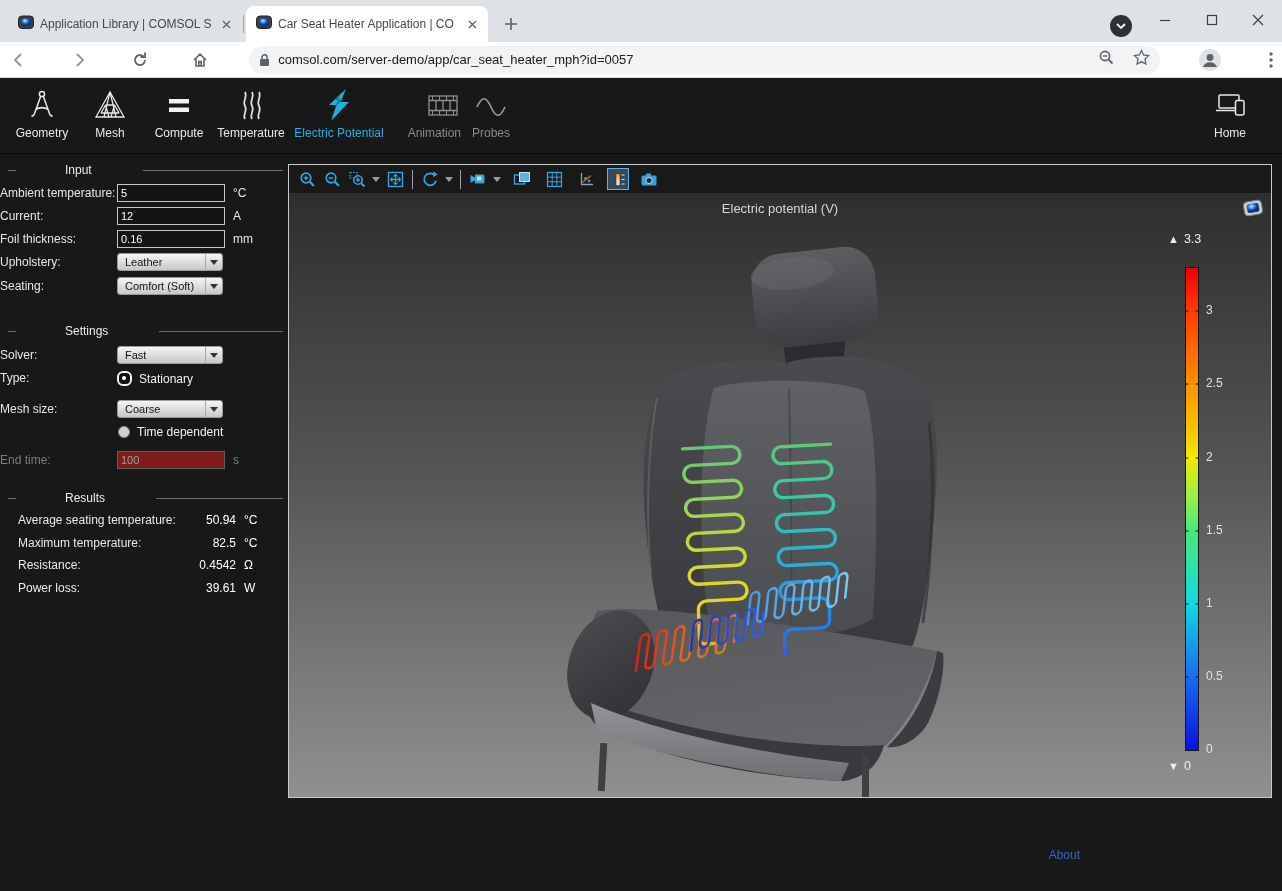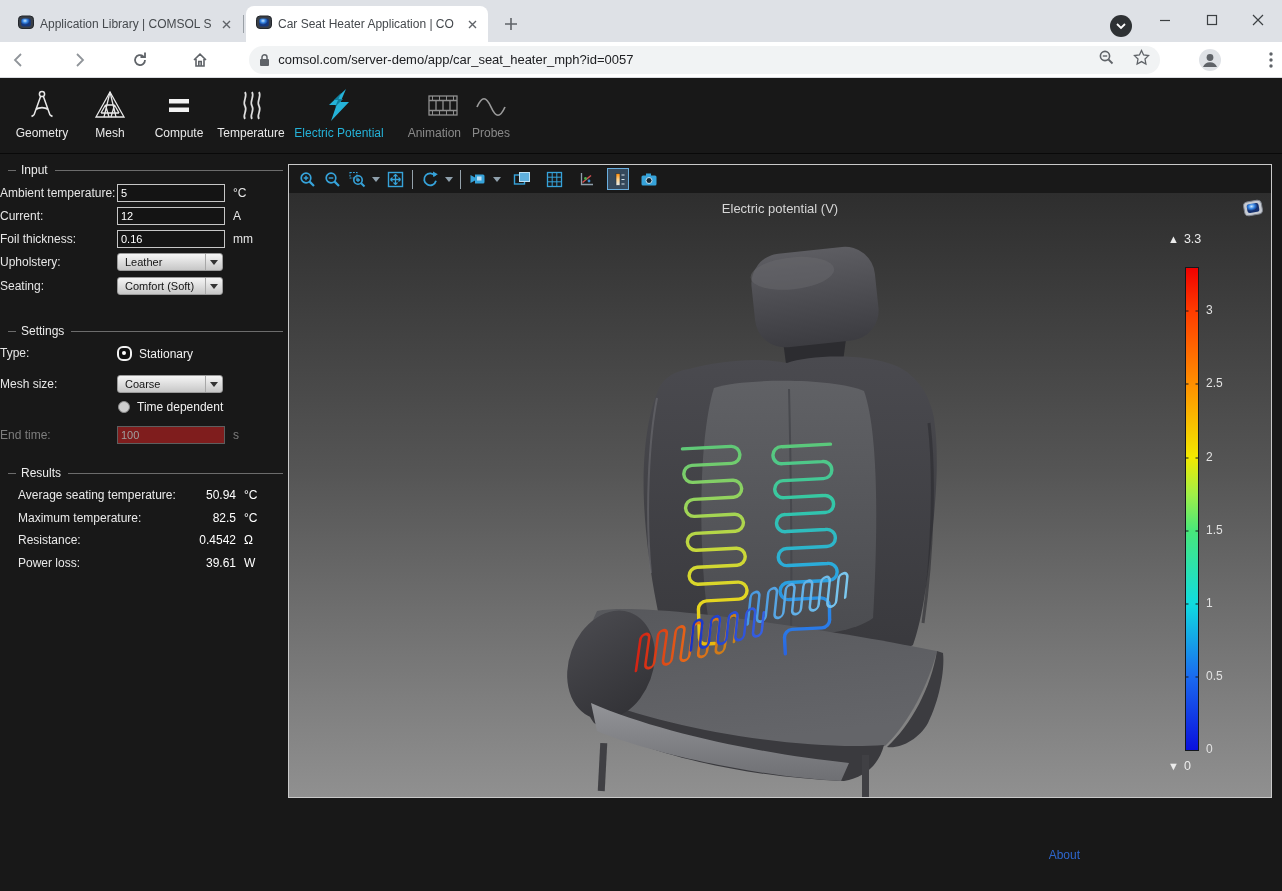--- a/index.html
+++ b/index.html
@@ -23,21 +23,21 @@
   
   .app{position:absolute;top:78px;left:0;width:1094px;height:813px;background:#181818;}
   .ribbon{position:absolute;top:0;left:0;width:1282px;height:75px;border-bottom:1px solid #090909;}
   .rb{position:absolute;top:8px;height:62px;display:flex;flex-direction:column;align-items:center;justify-content:flex-start;}
   .rb .ric{height:38px;display:flex;align-items:center;justify-content:center;}
   .rb .rlb{font-size:12px;color:#e9e9e9;margin-top:2px;white-space:nowrap;}
   .rb.dis .rlb{color:#8a8a8a;}
   .rb.act .rlb{color:#25b2d8;}
   
   .sidebar{position:absolute;top:76px;left:0;width:288px;bottom:0;}
-  .ghead{display:flex;align-items:center;margin:9px 5px 4px 8px;}
+  .ghead{display:flex;align-items:center;margin:9px 5px 4px 8px;gap:44px;}
   .ghead .dash{width:8px;height:1px;background:#6c6c6c;margin-right:5px;}
   .ghead .gtitle{font-size:12px;color:#ededed;margin-right:7px;white-space:nowrap;}
   .ghead .line{flex:1;height:1px;background:#6c6c6c;}
   .srow{display:flex;align-items:center;height:23px;}
   .slabel{width:117px;font-size:12px;color:#e6e6e6;}
   .sctrl{width:108px;display:flex;align-items:center;}
   .sunit{font-size:12px;color:#e6e6e6;margin-left:8px;}
   input.txt{width:100px;height:14px;background:#141414;border:1px solid #c6c6c6;color:#fff;font-size:11px;padding:1px 3px;font-family:"Liberation Sans",sans-serif;}
   .dd{width:106px;height:18px;background:linear-gradient(#f5f5f5,#c7c7c7);border:1px solid #9a9a9a;border-radius:3px;color:#141414;font-size:11px;display:flex;align-items:center;padding-left:7px;box-sizing:border-box;position:relative;cursor:pointer;}
   .dd .caret{position:absolute;right:0;top:0;width:16px;height:16px;border-left:1px solid #a8a8a8;display:flex;align-items:center;justify-content:center;}
@@ -255,20 +255,30 @@
       <span class="rlb">Animation</span>
     </div>
     <div class="rb dis" style="left:455px;width:72px;">
       <span class="ric">
           <svg width="36" height="34" fill="none" stroke="#9a9a9a" stroke-width="1.7">
             <path d="M4,19 C9,8 13,8 18,19 C23,30 27,30 32,19"></path>
           </svg>
         </span>
       <span class="rlb">Probes</span>
     </div>
+    <div class="rb" style="left:1192px;width:76px;">
+      <span class="ric">
+          <svg width="36" height="34" fill="none" stroke="#e8e8e8" stroke-width="1.5">
+            <rect x="7" y="7" width="20" height="13" rx="1"></rect>
+            <path d="M4,22.5 H23"></path>
+            <rect x="23.5" y="12.5" width="8.5" height="14.5" rx="2" fill="#181818"></rect>
+          </svg>
+        </span>
+      <span class="rlb">Home</span>
+    </div>
   </div>
 
   <div class="sidebar">
     <div class="ghead">
         <span class="dash"></span>
         <span class="gtitle">Input</span>
         <span class="line"></span>
       </div>
     <div class="srow">
       <span class="slabel">Ambient temperature:</span>
@@ -308,20 +318,29 @@
             <span class="caret"></span>
           </span>
         </span>
     </div>
 
     <div class="ghead" style="margin-top:26px">
         <span class="dash"></span>
         <span class="gtitle">Settings</span>
         <span class="line"></span>
       </div>
+    <div class="srow" style="height:25px">
+      <span class="slabel">Solver:</span>
+      <span class="sctrl">
+          <span class="dd">
+            <span>Fast</span>
+            <span class="caret"></span>
+          </span>
+        </span>
+    </div>
     <div class="srow" style="height:25px;align-items:flex-start;padding-top:4px;">
       <span class="slabel">Type:</span>
       <span class="sctrl">
           <span class="radio on"></span>
           <span class="rlabel">Stationary</span>
         </span>
     </div>
     <div class="srow" style="height:25px">
       <span class="slabel">Mesh size:</span>
       <span class="sctrl">

